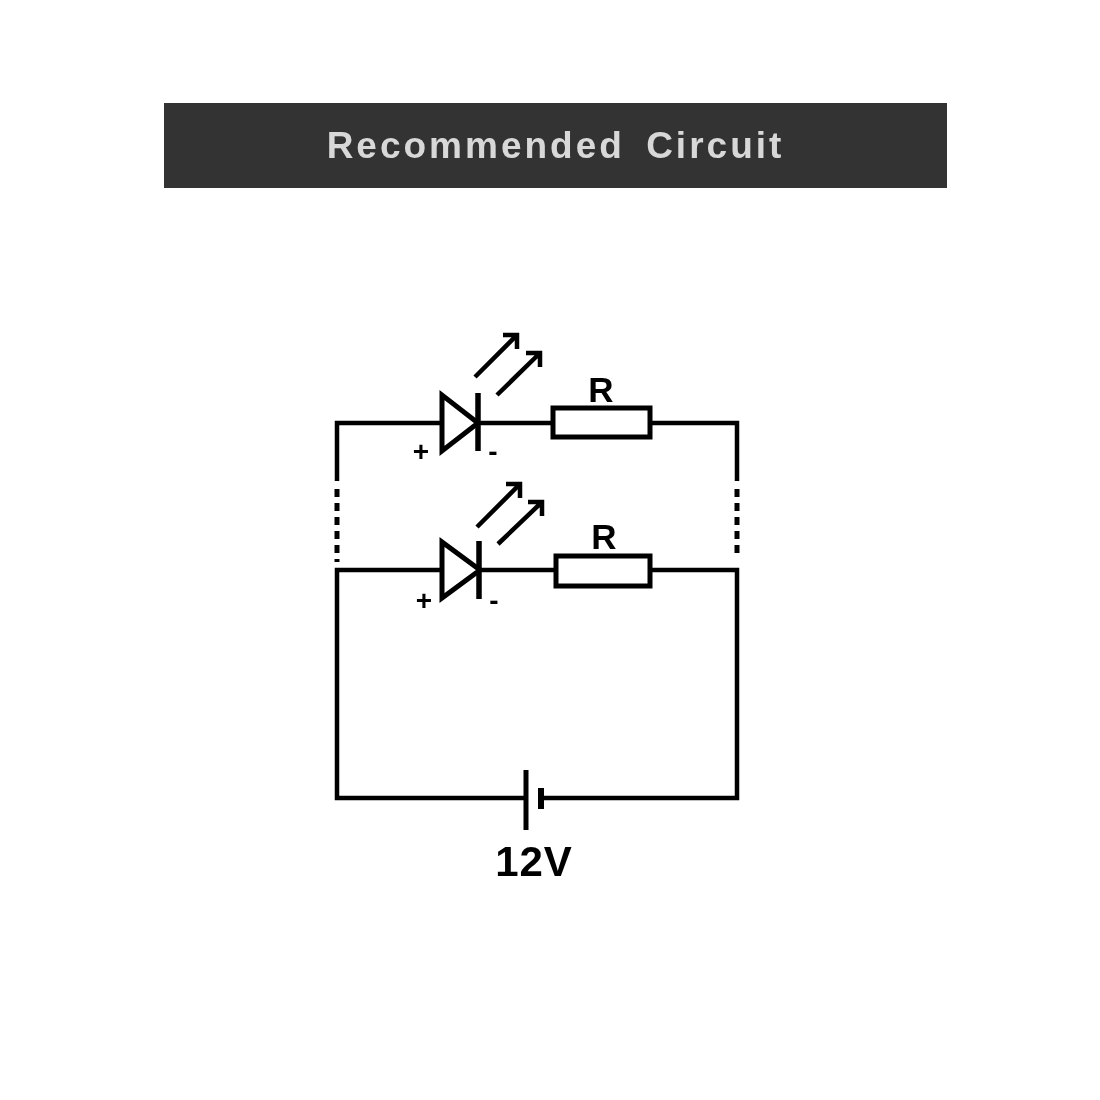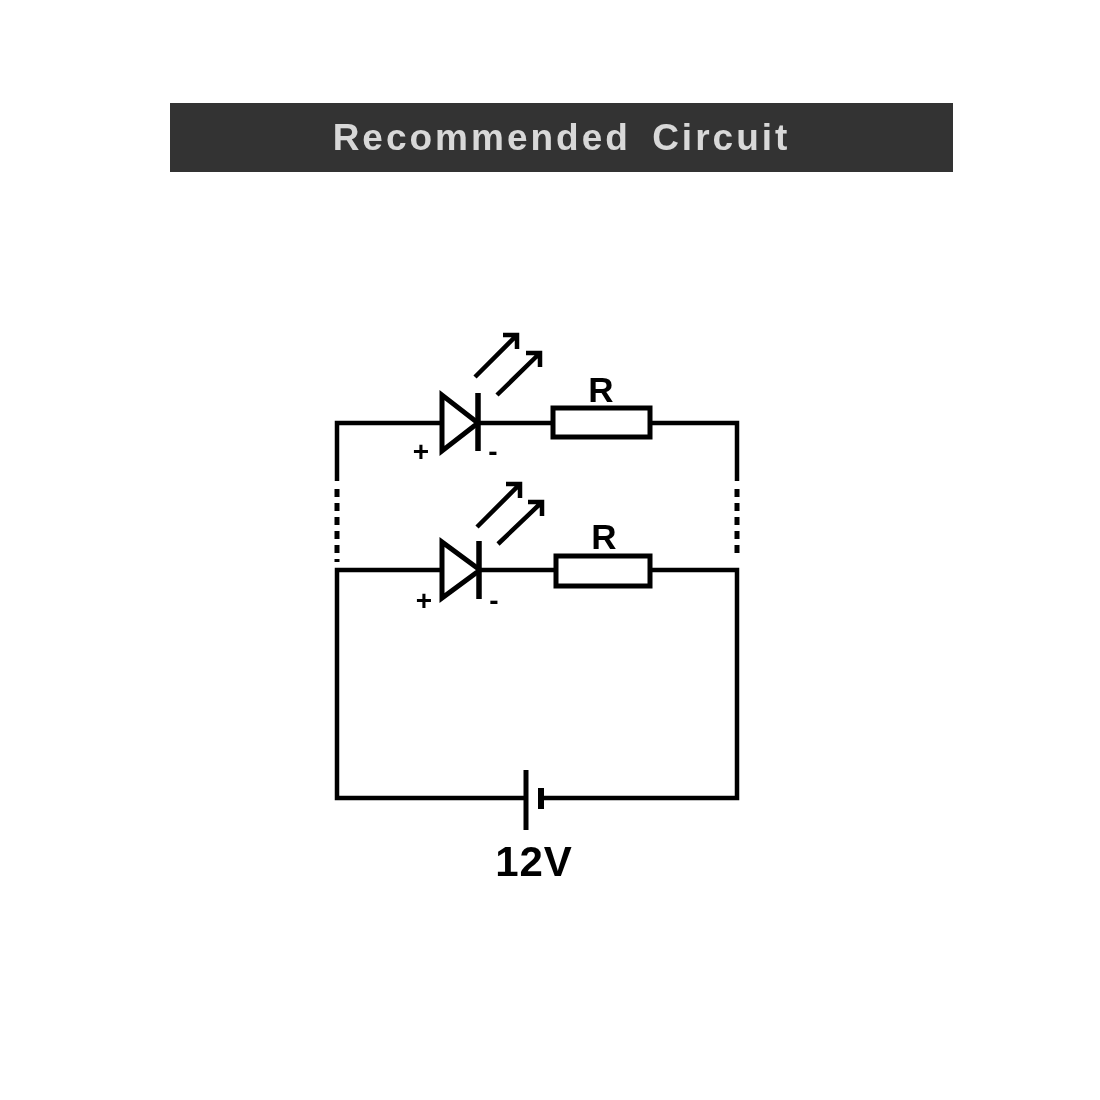--- a/index.html
+++ b/index.html
@@ -10,24 +10,24 @@
   }
   .canvas {
     position: relative;
     width: 1100px;
     height: 1100px;
     background: #ffffff;
     overflow: hidden;
   }
   .title-bar {
     position: absolute;
-    left: 170px;
+    left: 164px;
     top: 103px;
     width: 783px;
-    height: 69px;
+    height: 85px;
     background: var(--header-bg, #333333);
     display: flex;
     align-items: center;
     justify-content: center;
   }
   .title-text {
     color: var(--header-fg, #d8d8d8);
     font-size: 37px;
     font-weight: bold;
     letter-spacing: 3px;

